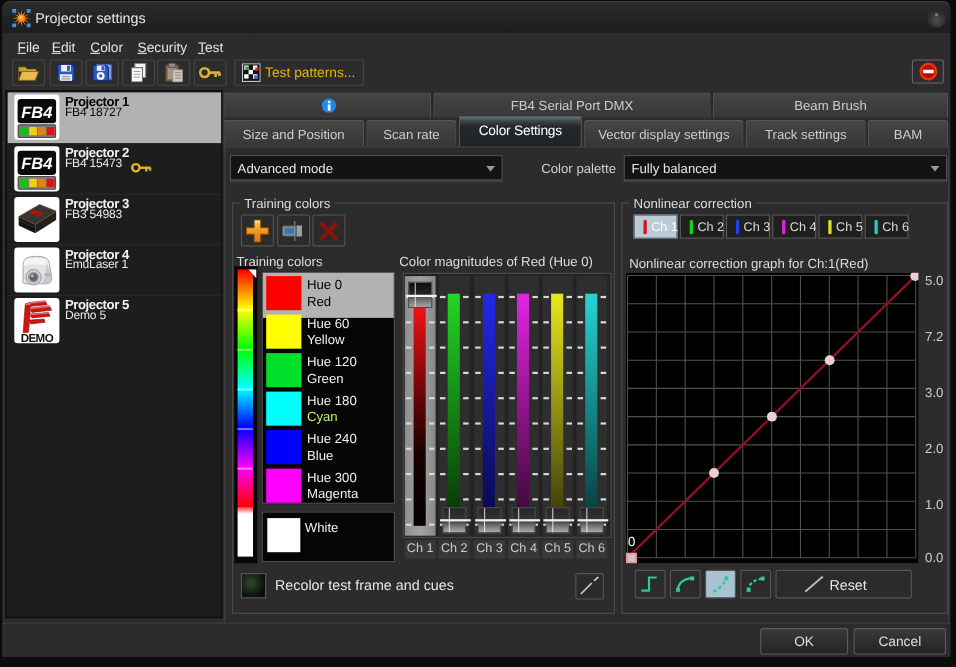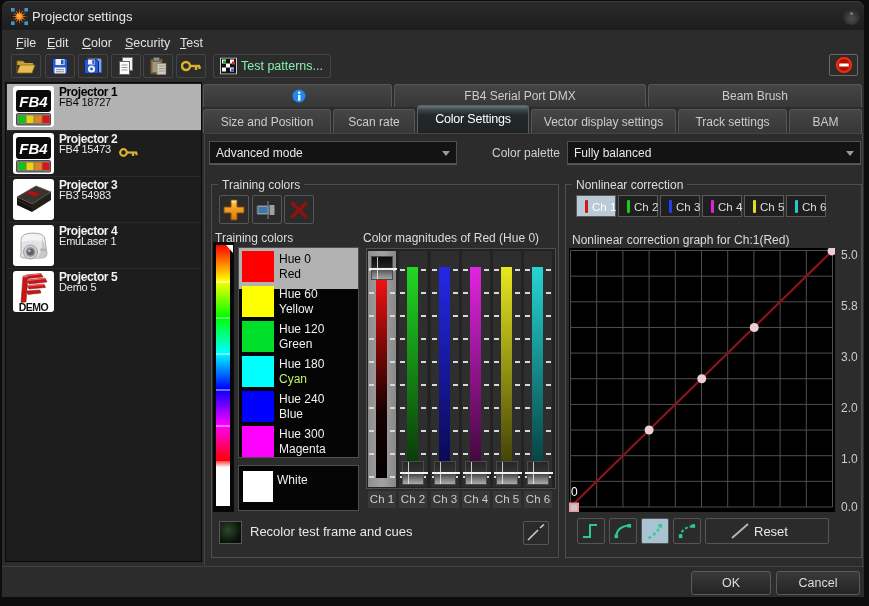--- a/index.html
+++ b/index.html
@@ -152,21 +152,21 @@
           <rect x="2" y="2" width="4" height="4"></rect>
           <rect x="10" y="2" width="4" height="4"></rect>
           <rect x="6" y="6" width="4" height="4"></rect>
           <rect x="2" y="10" width="4" height="4"></rect>
           <rect x="10" y="10" width="4" height="4"></rect>
         </g>
       <rect x="12" y="4" width="3" height="3" fill="#d22"></rect>
         <rect x="3" y="3" width="3" height="3" fill="#2a2"></rect>
         <rect x="11" y="11" width="3" height="3" fill="#36c"></rect>
     </svg>
-    <div class="abs" style="left:27px;top:4px;font-size:12.5px;color:#86efac">Test patterns...</div>
+    <div class="abs" style="left:27px;top:4px;font-size:12.5px;color:#eab308">Test patterns...</div>
   </div>
   <div class="tbtn" style="left:829px;top:54px;width:29px;height:22px;border-color:#686868">
     <svg width="18" height="18" viewBox="0 0 18 18">
       <circle cx="9" cy="9" r="8.2" fill="#b01000"></circle>
       <circle cx="9" cy="9" r="7" fill="none" stroke="#e83014" stroke-width="2.2"></circle>
       <rect x="4.2" y="7.4" width="9.6" height="3.2" rx="0.4" fill="#fff"></rect>
     </svg>
   </div>
 
   <div id="list">
@@ -623,21 +623,21 @@
       </g>
       <line x1="1.5" y1="259" x2="263.5" y2="2.5" stroke="#8e1220" stroke-width="2.2"></line>
       <circle cx="80.1" cy="182.05" r="4.5" fill="#eccfd4"></circle>
       <circle cx="132.75" cy="130.75" r="4.5" fill="#eccfd4"></circle>
       <circle cx="185.25" cy="79.45" r="4.5" fill="#eccfd4"></circle>
       <circle cx="263" cy="3" r="4.5" fill="#eccfd4"></circle>
       <rect x="1" y="255.5" width="8" height="8" fill="#c8c8c8" stroke="#ee9aa4" stroke-width="2"></rect>
     </svg>
     <div class="abs" style="left:571px;top:485px;font-size:12px;color:#ffffff">0</div>
     <div class="axlbl" style="left:841px;top:248px">5.0</div>
-    <div class="axlbl" style="left:841px;top:299px">5.8</div>
+    <div class="axlbl" style="left:841px;top:299px">7.2</div>
     <div class="axlbl" style="left:841px;top:350px">3.0</div>
     <div class="axlbl" style="left:841px;top:401px">2.0</div>
     <div class="axlbl" style="left:841px;top:452px">1.0</div>
     <div class="axlbl" style="left:841px;top:500px">0.0</div>
 
     <div class="sbtn" style="left:577px;top:518px;width:28px;height:26px">
       <svg width="18" height="16" viewBox="0 0 18 16">
         <path d="M1 14 H8 V2 H15" fill="none" stroke="#2ec98c" stroke-width="2"></path>
       </svg>
     </div>

